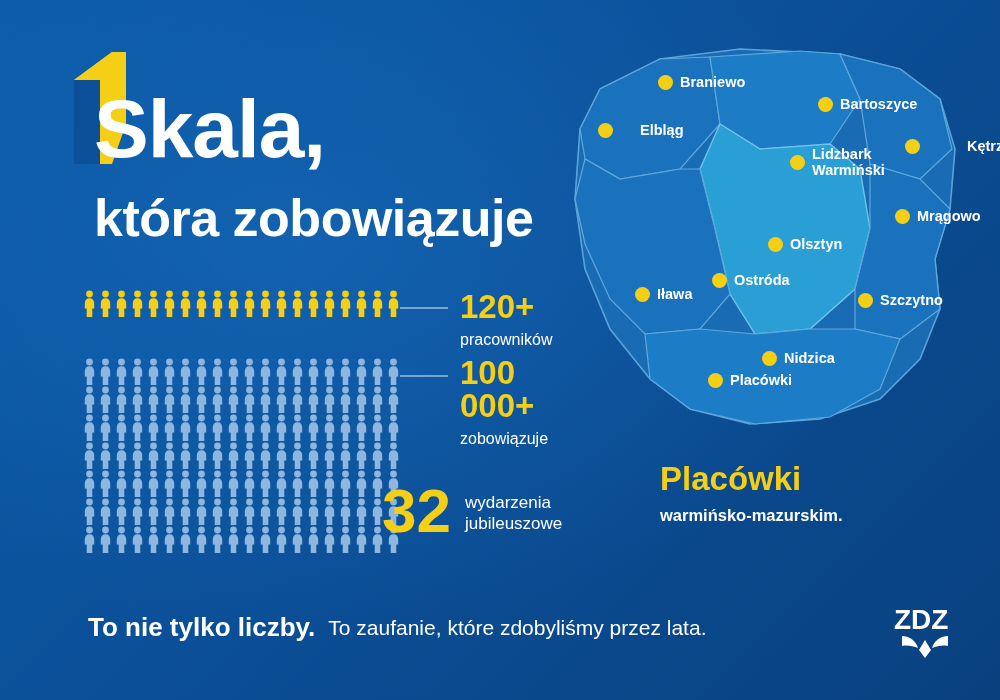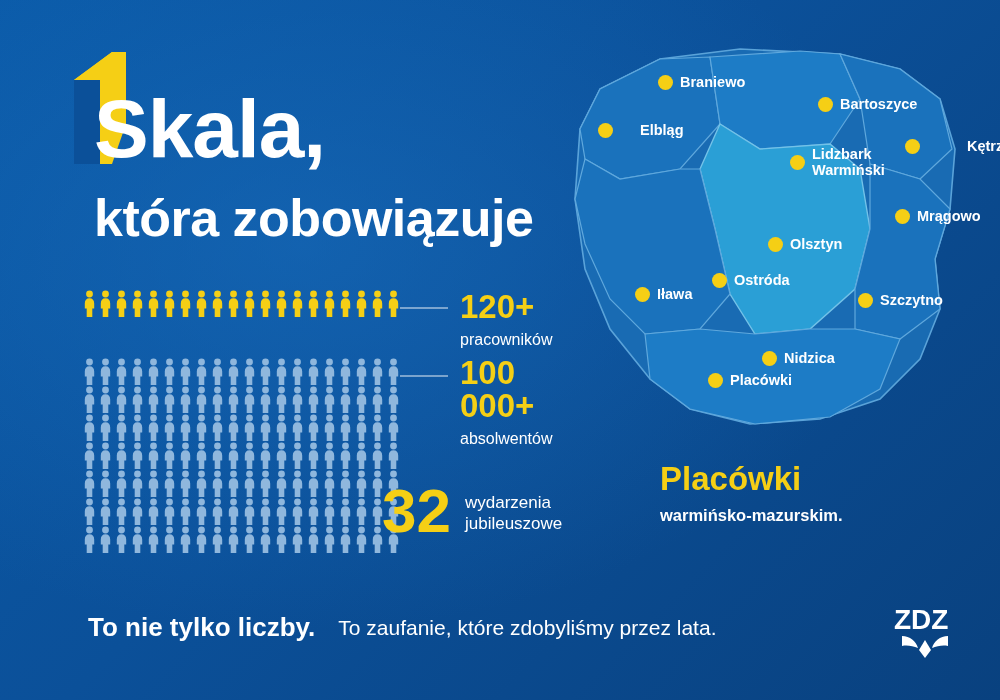--- a/index.html
+++ b/index.html
@@ -213,21 +213,21 @@
     align-items: center;
   }
   .footer-strong {
     color: #ffffff;
     font-size: 26px;
     font-weight: bold;
   }
   .footer-normal {
     color: #ffffff;
     font-size: 21px;
-    margin-left: 23px;
+    margin-left: 13px;
   }
 
   .logo {
     position: absolute;
     right: 44px;
     bottom: 36px;
     z-index: 3;
   }
   .logo-text {
     color: #ffffff;
@@ -751,21 +751,21 @@
                 <circle cx="7.5" cy="4" r="3.4" fill="#8fb7dd"></circle>
                 <path d="M7.5,8.2 C10.6,8.2 12.2,10.2 12.2,13.4 L12.2,18.6 L10.3,18.6 L10.3,27 L4.7,27 L4.7,18.6 L2.8,18.6 L2.8,13.4 C2.8,10.2 4.4,8.2 7.5,8.2 Z" fill="#8fb7dd"></path>
               </svg></span><span class="person"><svg width="15" height="27" viewBox="0 0 15 27">
                 <circle cx="7.5" cy="4" r="3.4" fill="#8fb7dd"></circle>
                 <path d="M7.5,8.2 C10.6,8.2 12.2,10.2 12.2,13.4 L12.2,18.6 L10.3,18.6 L10.3,27 L4.7,27 L4.7,18.6 L2.8,18.6 L2.8,13.4 C2.8,10.2 4.4,8.2 7.5,8.2 Z" fill="#8fb7dd"></path>
               </svg></span></span>
         </div>
       <div class="connector graduates-conn"></div>
       <div class="stat-label graduates-text">
         <div class="stat-number">100 000+</div>
-        <div class="stat-sub">absolwentów</div>
+        <div class="stat-sub">zobowiązuje</div>
       </div>
     </div>
 
     <div class="events-text">
       <div class="events-number">32</div>
       <div class="events-sub">
         <div>wydarzenia</div>
         <div>jubileuszowe</div>
       </div>
     </div>

